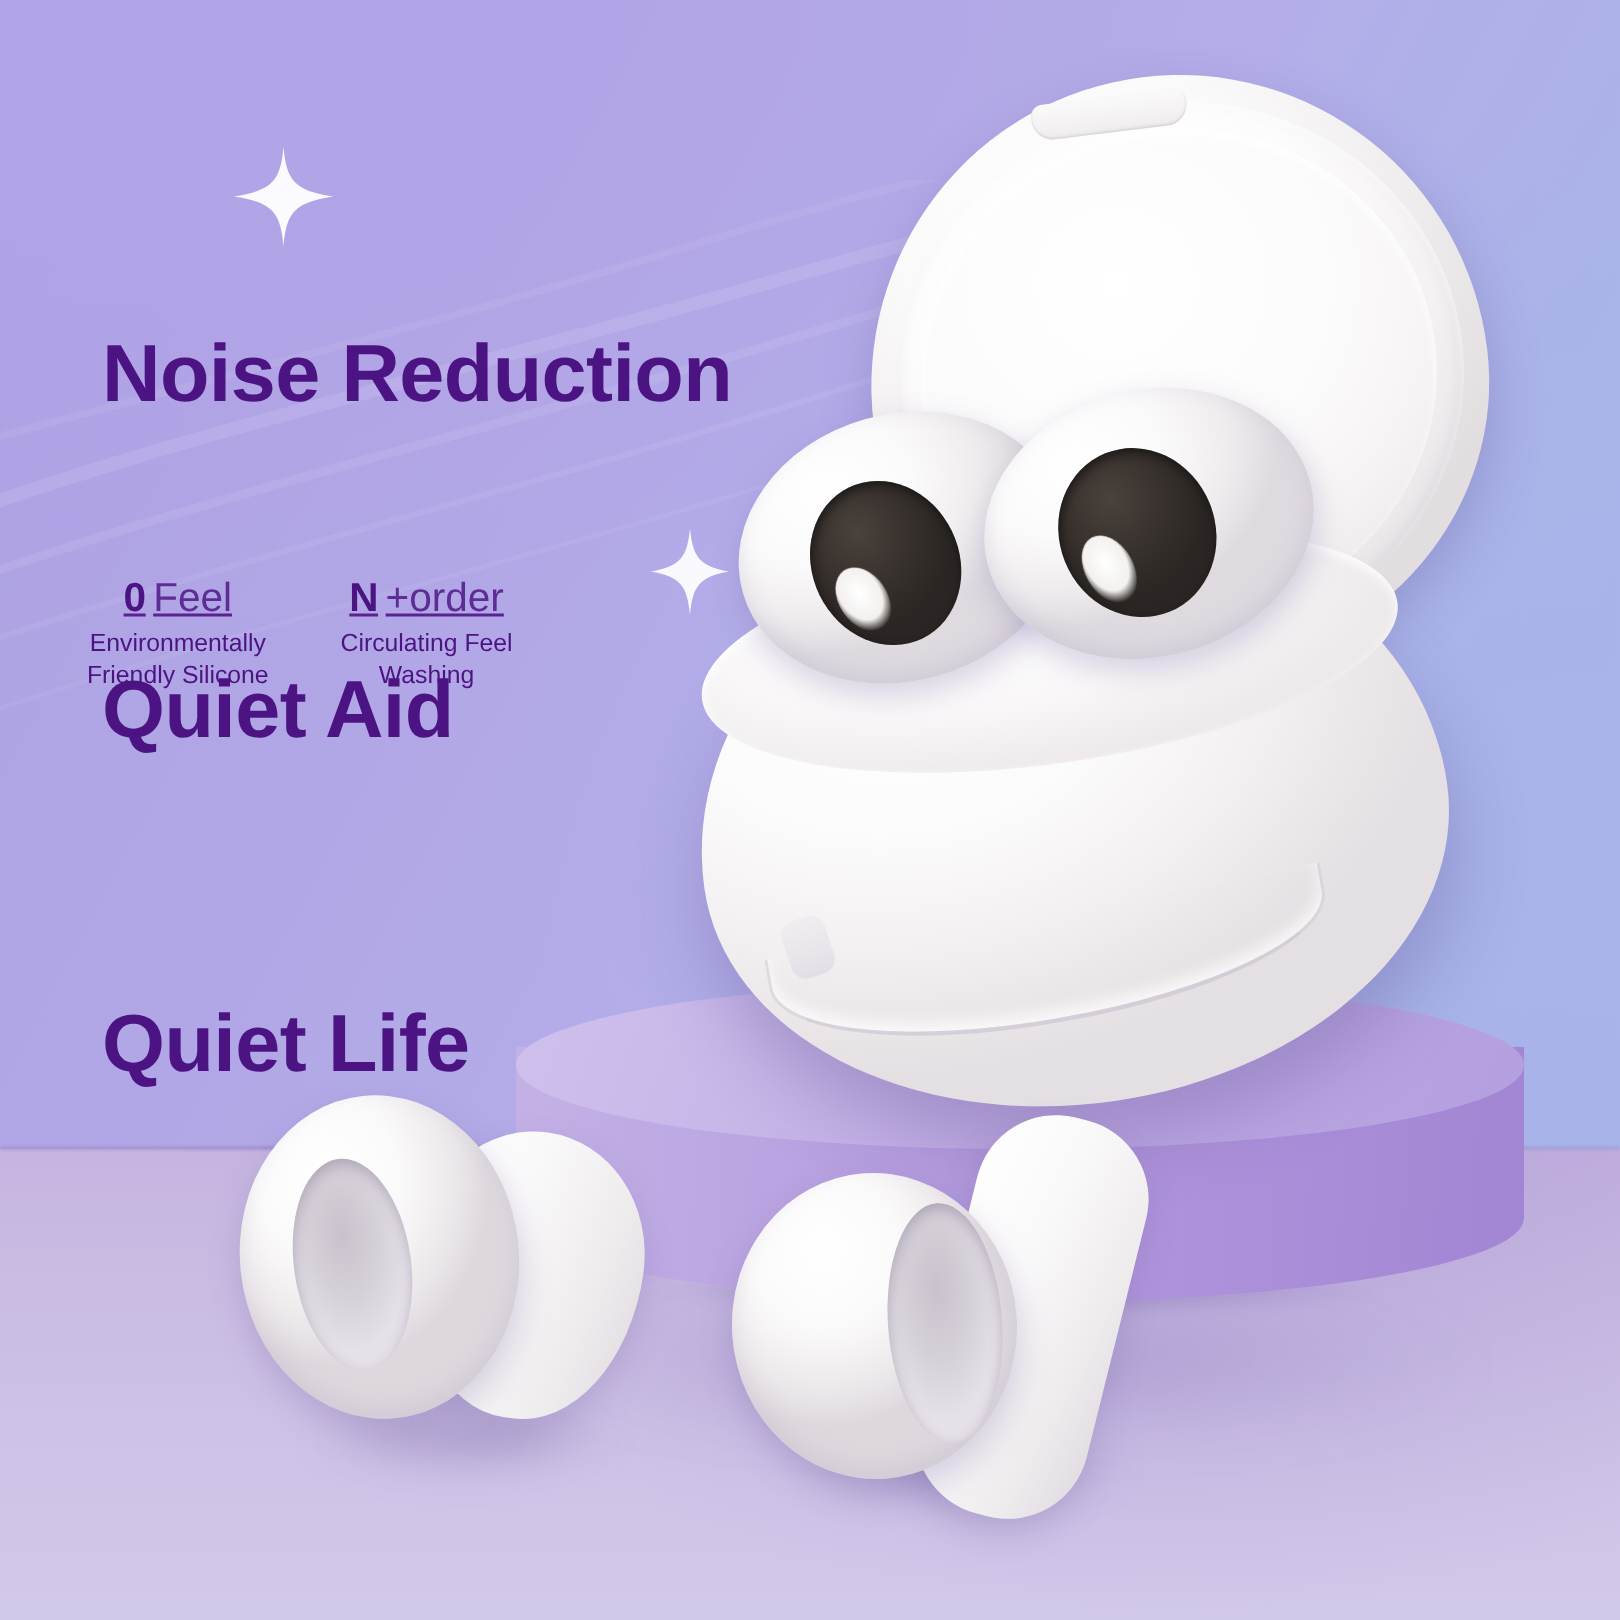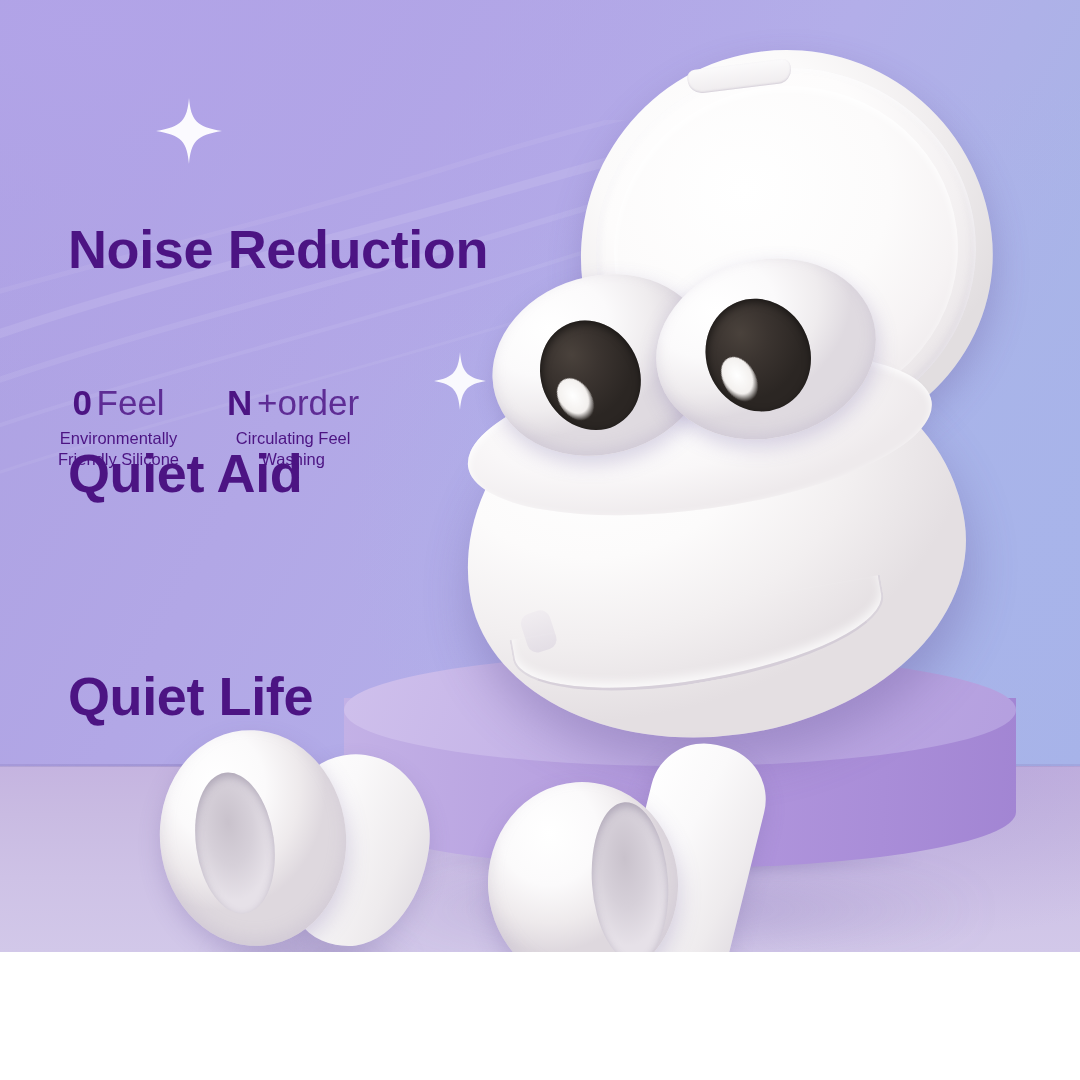--- a/index.html
+++ b/index.html
@@ -4,21 +4,21 @@
 <style>
   html, body {
     margin: 0;
     padding: 0;
     background: #ffffff;
   }
 
   #stage {
     position: relative;
     width: 1080px;
-    height: 952px;
+    height: 1080px;
     overflow: hidden;
     font-family: "Liberation Sans", sans-serif;
     background: #f97316;
   }
 
   
   .backdrop { position: absolute; inset: 0; }
 
   .wall {
     position: absolute;
@@ -203,24 +203,25 @@
 
   .stats {
     position: absolute;
     left: 58px; top: 383px;
     display: flex;
     align-items: flex-start;
     gap: 48px;
   }
   .stat { text-align: center; }
   .stat-value {
-    font-size: 35px;
+    font-size: 27px;
     line-height: 1.12;
     color: #5b2391;
     white-space: nowrap;
+    text-decoration: underline;
   }
   .stat-value .num {
     font-weight: bold;
     color: #4c1483;
     letter-spacing: -0.3px;
   }
   .stat-value .unit {
     font-weight: normal;
     color: #5e2c95;
     margin-left: 5px;

